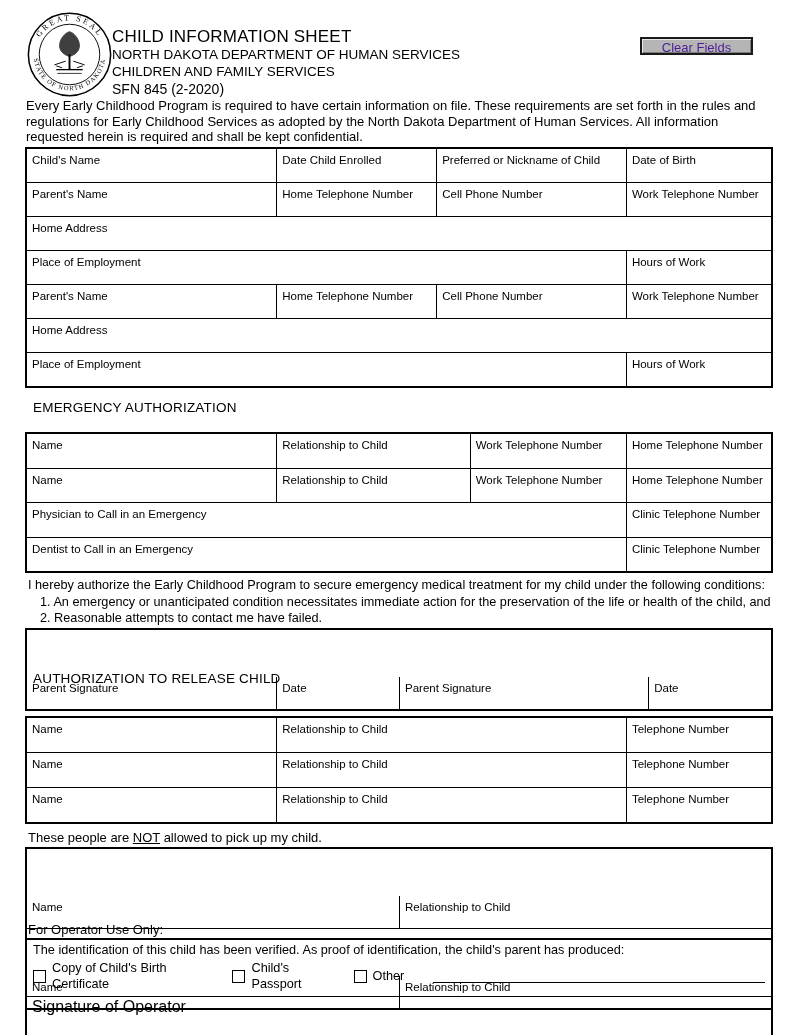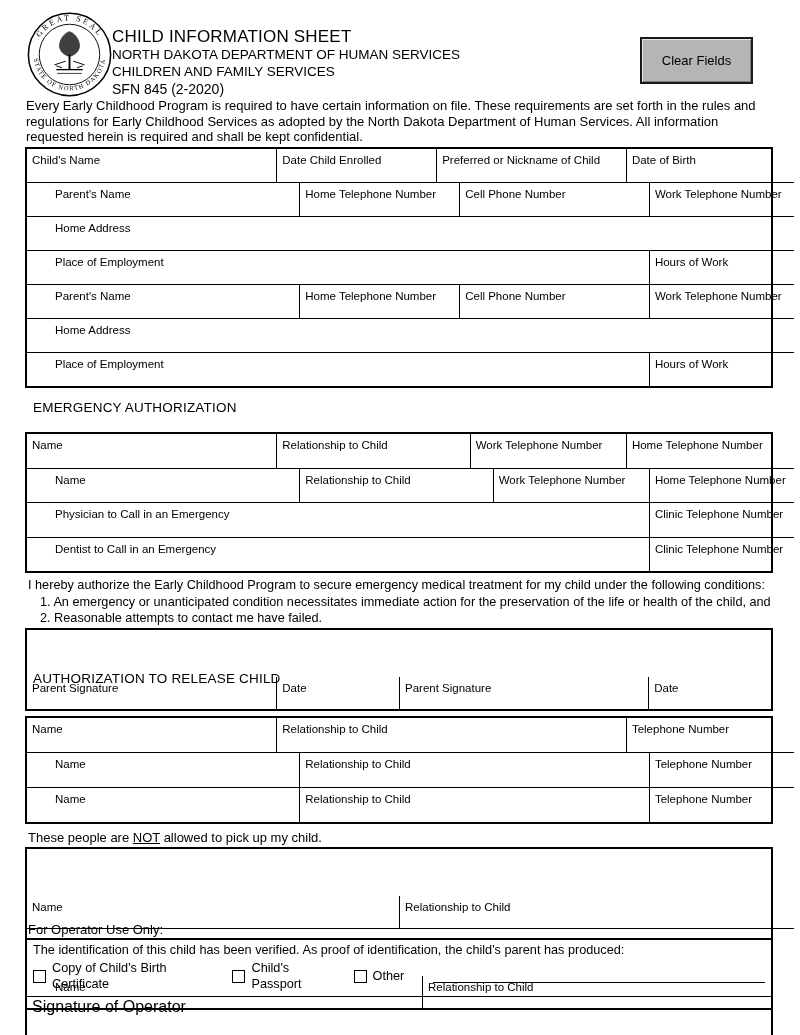--- a/index.html
+++ b/index.html
@@ -8,37 +8,37 @@
     font-family:"Liberation Sans","DejaVu Sans",sans-serif;color:#000;
     overflow:hidden;
   }
   
   .seal{position:absolute;left:22px;top:11px;width:95px;height:87px;}
   .headtext{position:absolute;left:112px;top:28px;line-height:1;}
   .title{font-size:17px;letter-spacing:.2px;}
   .sub{font-size:13.5px;margin-top:3px;}
   .sfn{font-size:14px;margin-top:4px;}
   .clear-btn{
-    position:absolute;left:640px;top:37px;width:113px;height:47px;
+    position:absolute;left:640px;top:37px;width:113px;height:18px;
     background:#b5b5b5;border:2px solid #1a1a1a;
     box-shadow:inset 1px 1px 0 #e6e6e6, inset -1px -1px 0 #7d7d7d;
-    font-family:inherit;font-size:13px;color:#000000;cursor:pointer;
+    font-family:inherit;font-size:13px;color:#4c1d95;cursor:pointer;
   }
   
   .intro{position:absolute;left:26px;top:98px;width:750px;font-size:13px;line-height:15.6px;}
   .sec-head{position:absolute;font-size:13.5px;letter-spacing:.2px;}
   .sec-sub{position:absolute;font-size:13px;}
   .stmt{position:absolute;left:28px;top:577px;width:748px;font-size:12.7px;line-height:16.5px;}
   .stmt .cond{margin-left:12px;}
   .plain-line{position:absolute;font-size:13px;}
   .u{text-decoration:underline;}
   
   .tbl{position:absolute;left:25px;width:748px;border:2px solid #000;box-sizing:border-box;background:#fff;}
   .trow{display:flex;width:100%;}
-  .trow + .trow{border-top:1.5px solid #000;padding-left:23px;}
+  .trow + .trow{border-top:1.5px solid #000;}
   .cell{box-sizing:border-box;padding:1px 0 0 5px;overflow:hidden;}
   .cell + .cell{border-left:1.5px solid #000;}
   .cell .lbl{font-size:11.5px;line-height:15px;}
   .h33 .cell{height:33px;} .h335 .cell{height:33.5px;}
   .h34 .cell{height:34px;} .h32 .cell{height:32px;margin-top:47px;}
   
   .w335{width:33.5%;} .w215{width:21.5%;} .w255{width:25.5%;} .w195{width:19.5%;}
   .w805{width:80.5%;} .w100{width:100%;} .w26{width:26%;} .w21{width:21%;}
   .w165{width:16.5%;} .w47{width:47%;} .w50{width:50%;}
   

